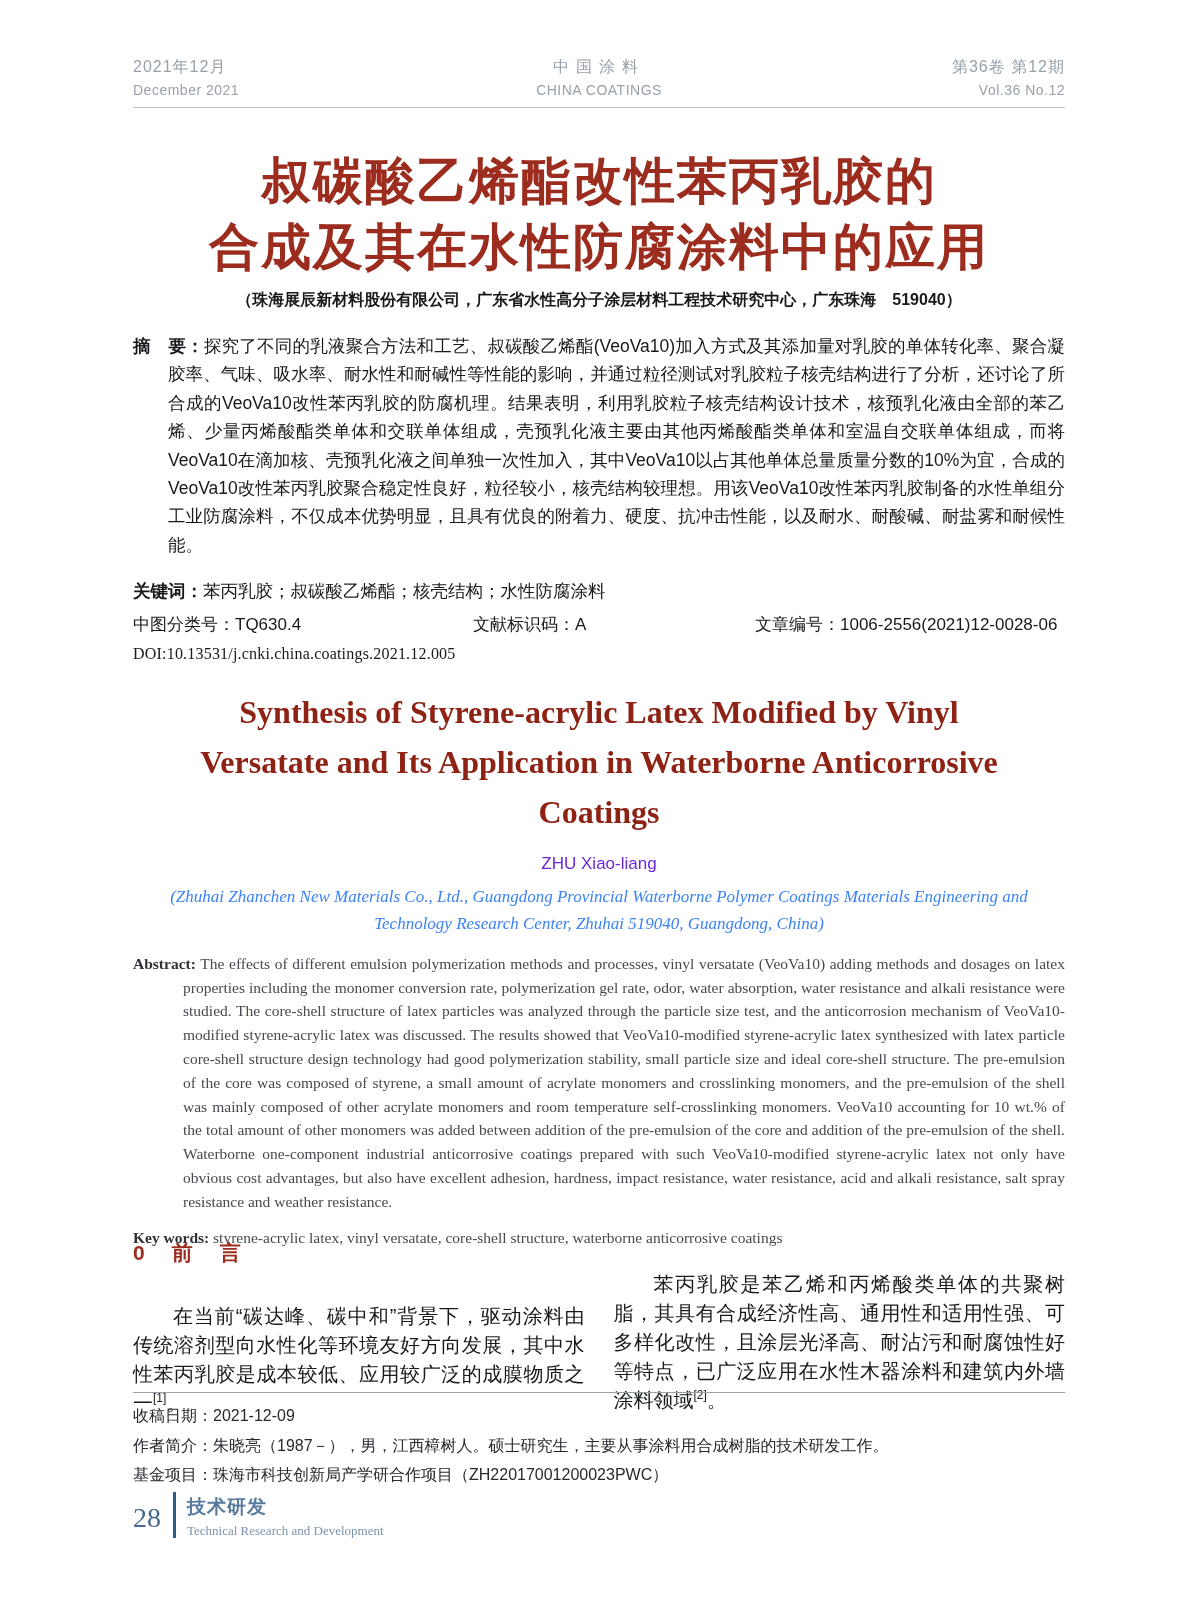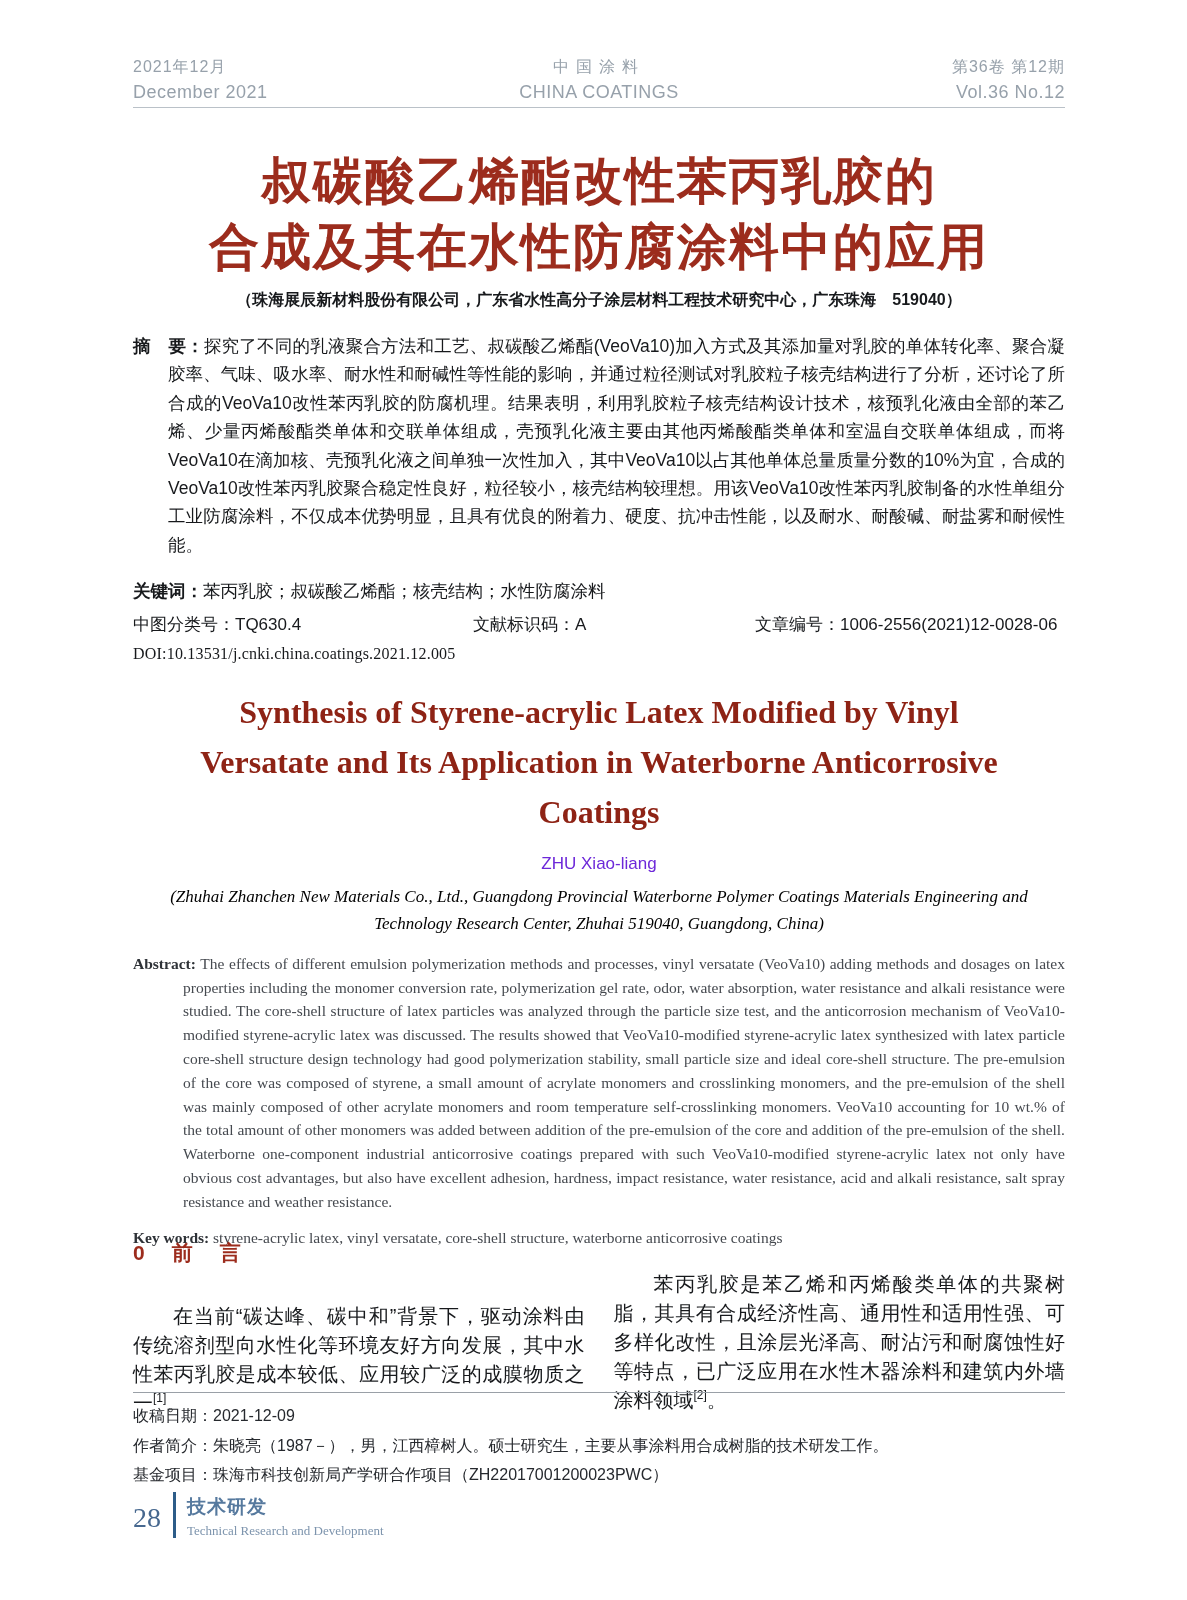--- a/index.html
+++ b/index.html
@@ -11,21 +11,21 @@
     padding-left:18px;
   }
   
   .journal-header{position:absolute;top:57px;left:133px;width:932px;display:flex;
     color:var(--header-gray,#97a1ab);}
   .jh-col{flex:1;}
   .jh-center{text-align:center;}
   .jh-right{text-align:right;}
   .jh-cn{font-size:16px;letter-spacing:1px;}
   .jh-center .jh-cn{letter-spacing:7px;}
-  .jh-en{font-size:18px;margin-top:4px;letter-spacing:.5px;}
+  .jh-en{font-size:14px;margin-top:4px;letter-spacing:.5px;}
   .header-rule{position:absolute;top:107px;left:133px;width:932px;height:1px;
     background:var(--rule-gray,#bac1c8);}
   
   .main{position:absolute;top:148px;left:133px;width:932px;}
   .cn-title{ text-align:center;color:var(--title-red,#9c2c1d);
     font-size:50px;font-weight:bold;line-height:66px;letter-spacing:2px;}
   .cn-author{text-align:center;font-size:18px;font-weight:bold;margin-top:17px;}
   .cn-affil{text-align:center;font-size:16px;font-weight:bold;margin-top:10px;}
   .cn-abstract{margin-top:21px;font-size:17.5px;line-height:28.4px;
     text-align:justify;padding-left:35px;text-indent:-35px;}
@@ -35,21 +35,21 @@
   .class-mid{position:absolute;left:340px;top:0;}
   .class-right{position:absolute;left:622px;top:0;}
   .doi-line{margin-top:4px;font-family:"Liberation Serif","DejaVu Serif",serif;
     font-size:16px;letter-spacing:.2px;}
   .en-title{margin-top:24px;text-align:center;
     font-family:"Liberation Serif","DejaVu Serif",serif;font-weight:bold;
     font-size:32px;line-height:50px;color:var(--english-title-red,#8e2315);}
   .en-author{text-align:center;margin-top:17px;font-size:17px;color:#6d28d9;}
   .en-affil{text-align:center;margin-top:9px;
     font-family:"Liberation Serif","DejaVu Serif",serif;font-style:italic;
-    font-size:17px;line-height:27px;color:#000000;}
+    font-size:17px;line-height:27px;color:#3b82f6;}
   .en-abstract{margin-top:15px;font-family:"Liberation Serif","DejaVu Serif",serif;
     font-size:15.5px;line-height:23.8px;text-align:justify;
     color:var(--english-text,#45494f);padding-left:50px;text-indent:-50px;}
   .en-abstract .label-bold{color:#2e3237;}
   .en-keywords{margin-top:2px;font-family:"Liberation Serif","DejaVu Serif",serif;
     font-size:15.5px;color:var(--english-text,#45494f);}
   .en-keywords .label-bold{color:#2e3237;}
   
   .intro{position:absolute;top:1238px;left:133px;width:932px;display:flex;gap:29px;}
   .intro-col{width:452px;}

